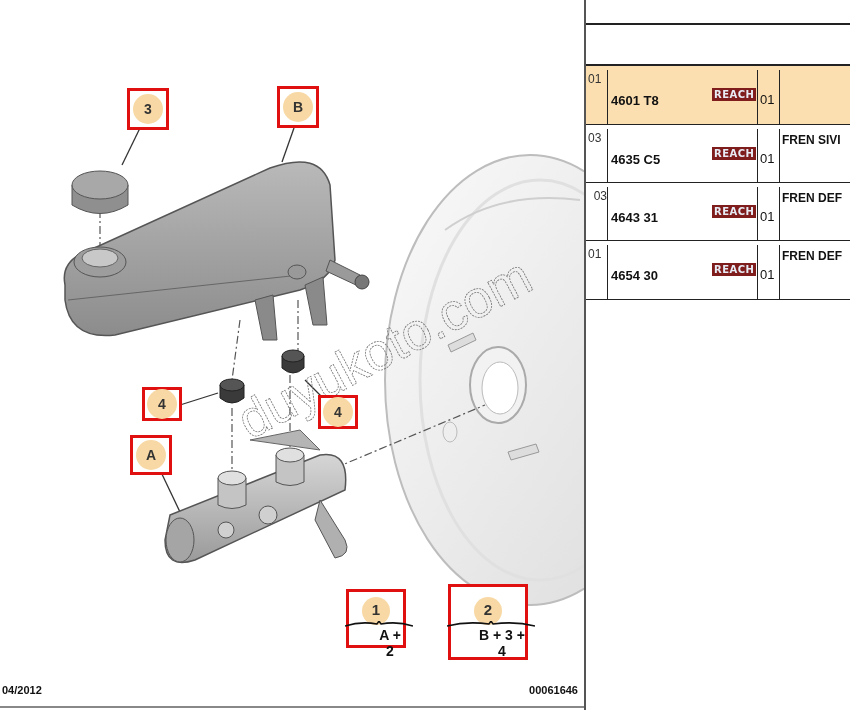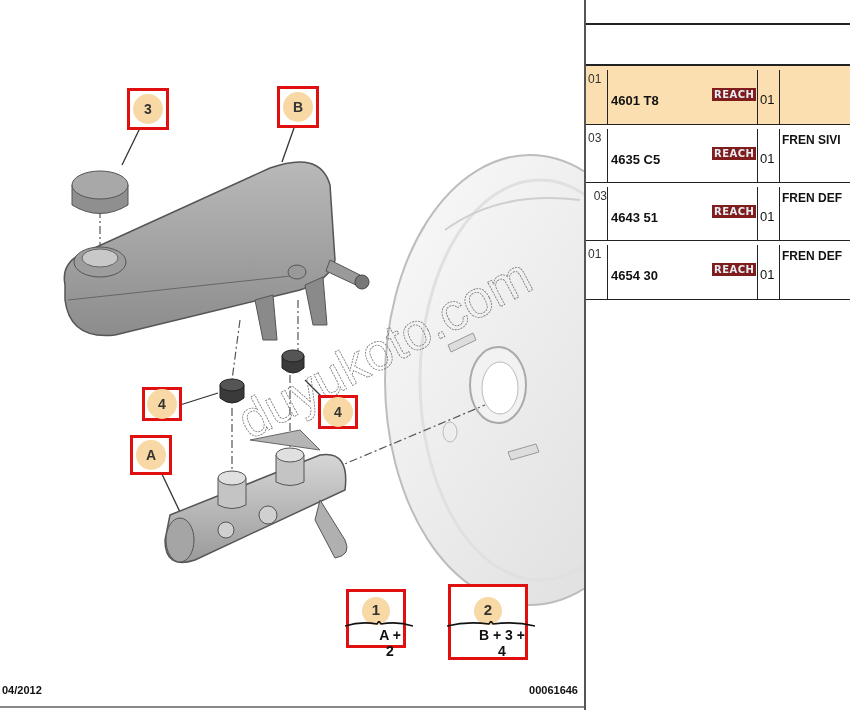--- a/index.html
+++ b/index.html
@@ -189,21 +189,21 @@
     <div class="cell c-qty">
         <span>01</span>
       </div>
     <div class="cell c-desc">
         <span class="d1">FREN SIVI</span>
       </div>
   </div>
   <div class="row" style="top:183px;height:58px;text-align:right;">
     <div class="cell c-idx">03</div>
     <div class="cell c-ref">
-        <span class="ref">4643 51</span>
+        <span class="ref">4643 31</span>
         <span class="reach">REACH</span>
       </div>
     <div class="cell c-qty">
         <span>01</span>
       </div>
     <div class="cell c-desc">
         <span class="d1">FREN DEF</span>
       </div>
   </div>
   <div class="row" style="top:241px;height:59px;">

